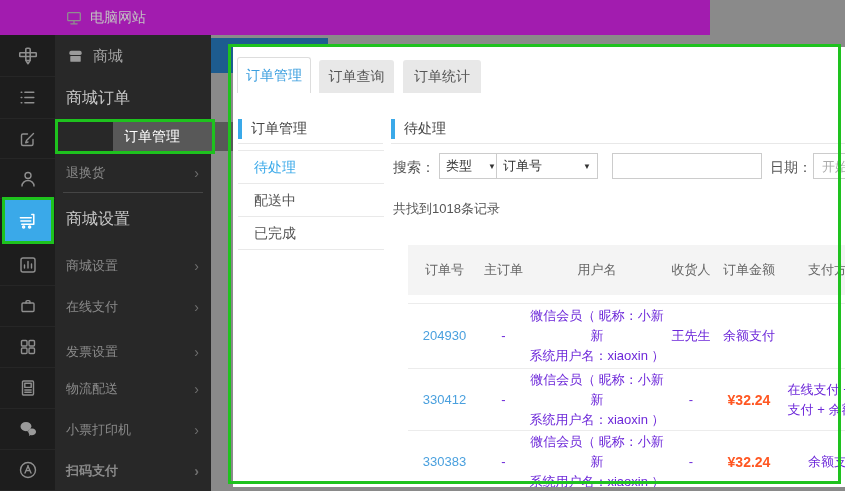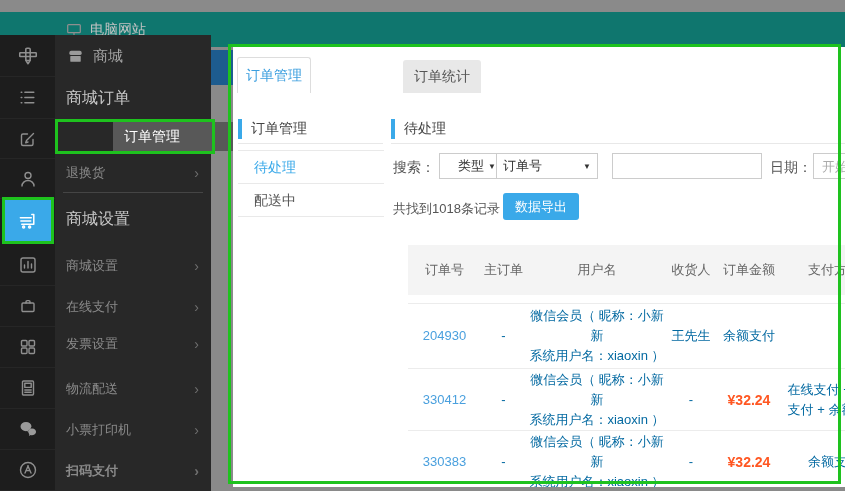--- a/index.html
+++ b/index.html
@@ -1,21 +1,21 @@
 <!DOCTYPE html>
 <html><head>
 <meta charset="utf-8">
 <style>
   * { margin:0; padding:0; box-sizing:border-box; }
   html,body { width:845px; height:491px; overflow:hidden; }
   body { font-family:"Liberation Sans","DejaVu Sans",sans-serif; }
   .screen { position:relative; width:845px; height:491px; background:#8a8a8a; overflow:hidden; }
 
   
-  .topbar { position:absolute; left:0; top:12px; width:845px; height:35px; background:#0f766e; }
+  .topbar { position:absolute; left:0; top:0; width:710px; height:35px; background:#a21caf; }
   .toptab { position:absolute; top:0; height:35px; display:flex; align-items:center; justify-content:center; gap:7px; font-size:14px; cursor:pointer; }
   .toptab-pc { left:0; width:211px; color:#c2c2c2; }
   .toptab-mobile { left:211px; width:117px; background:#1d5c8f; color:#dbe6ef;margin-top:38px; }
 
   
   .iconrail { position:absolute; left:0; top:35px; width:55px; height:456px; background:#1d1d1d; }
   .icell { position:absolute; left:0; width:55px; display:flex; align-items:center; justify-content:center; border-bottom:1px solid #262626; cursor:pointer; }
   .icell svg { display:block; }
   .icell-cart { background:#3aa9e9; left:5px; width:46px; border:none; }
 
@@ -59,21 +59,21 @@
   .txtinput::placeholder { color:#aaa; }
 
   .result-text { position:absolute; left:160px; top:153px; font-size:13px; color:#555; }
   .export-btn { position:absolute; left:270px; top:146px; width:76px; height:27px; background:#3aa9e9; color:#fff; font-size:13px; border:none; border-radius:3px; cursor:pointer; font-family:inherit; }
 
   
   .tgrid { display:grid; grid-template-columns:73px 45px 142px 46px 70px 100px; }
   .thead { position:absolute; left:175px; top:198px; width:476px; height:50px; background:#f4f4f4; }
   .thead .cell { font-size:13px; color:#666; }
   .trow { position:absolute; left:175px; width:476px; border-top:1px solid #ececec; }
-  .cell { display:flex; flex-direction:column; align-items:center; justify-content:center; text-align:center; font-size:13px; color:#0369a1; line-height:20px; }
+  .cell { display:flex; flex-direction:column; align-items:center; justify-content:center; text-align:center; font-size:13px; color:#6d28d9; line-height:20px; }
   .c-order { color:#4aa0de; cursor:pointer; }
   .c-amount { color:#ff5722; font-weight:bold; font-size:14px; }
 
   
   .annot { position:absolute; border:3px solid #1ec21e; pointer-events:none; z-index:50; }
   .annot-cart { left:2px; top:197px; width:52px; height:47px; }
   .annot-menu { left:55px; top:119px; width:160px; height:35px; }
   .annot-panel { left:228px; top:44px; width:613px; height:440px; }
 
   svg { stroke:#8f8f8f; fill:none; stroke-width:1.4; stroke-linecap:round; stroke-linejoin:round; }
@@ -206,21 +206,21 @@
       <span class="lbl">商城设置</span>
     </div>
     <div class="mrow m-item" style="top:210px;height:41px;">
       <span class="lbl">商城设置</span>
       <span class="m-arrow">›</span>
     </div>
     <div class="mrow m-item" style="top:251px;height:41px;">
       <span class="lbl">在线支付</span>
       <span class="m-arrow">›</span>
     </div>
-    <div class="mrow m-item" style="top:288px;height:41px;text-align:right;">
+    <div class="mrow m-item" style="top:296px;height:41px;text-align:right;">
       <span class="lbl">发票设置</span>
       <span class="m-arrow">›</span>
     </div>
     <div class="mrow m-item" style="top:333px;height:41px;">
       <span class="lbl">物流配送</span>
       <span class="m-arrow">›</span>
     </div>
     <div class="mrow m-item" style="top:374px;height:41px;">
       <span class="lbl">小票打印机</span>
       <span class="m-arrow">›</span>
@@ -228,54 +228,57 @@
     <div class="mrow m-item" style="top:415px;height:41px;font-weight:bold;">
       <span class="lbl">扫码支付</span>
       <span class="m-arrow">›</span>
     </div>
   </div>
 
   <div class="panel">
 
     <div class="ptab ptab-active">
       <span>订单管理</span>
+    </div>
+    <div class="ptab ptab-idle ptab-2">
+      <span>订单查询</span>
     </div>
     <div class="ptab ptab-idle ptab-3">
       <span>订单统计</span>
     </div>
 
     <div class="hblock hblock-left">
       <span class="bluebar"></span>
       <span class="htxt">订单管理</span>
     </div>
     <div class="hblock hblock-right">
       <span class="bluebar"></span>
       <span class="htxt">待处理</span>
     </div>
 
     <div class="lnav">
       <div class="lnav-item active">待处理</div>
       <div class="lnav-item">配送中</div>
+      <div class="lnav-item">已完成</div>
     </div>
 
     <span class="s-label" style="left:160px;">搜索：</span>
-    <div class="selbox" style="left:206px;width:64px;justify-content:flex-end;">
+    <div class="selbox" style="left:206px;width:64px;">
       <span>类型</span>
       <span class="caret">▼</span>
     </div>
     <div class="selbox" style="left:263px;width:102px;">
       <span>订单号</span>
       <span class="caret">▼</span>
     </div>
     <input class="txtinput" style="left: 379px; width: 150px;" value="">
     <span class="s-label" style="left:537px;">日期：</span>
     <input class="txtinput" style="left: 580px; width: 110px;" placeholder="开始">
 
     <span class="result-text">共找到1018条记录</span>
-    <button class="export-btn">数据导出</button>
 
     <div class="thead tgrid">
       <div class="cell">订单号</div>
       <div class="cell">主订单</div>
       <div class="cell">用户名</div>
       <div class="cell">收货人</div>
       <div class="cell">订单金额</div>
       <div class="cell">支付方式</div>
     </div>
 

